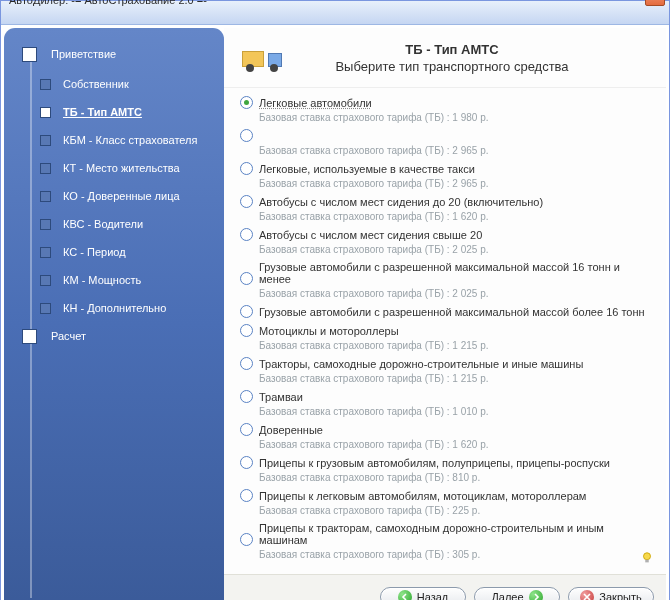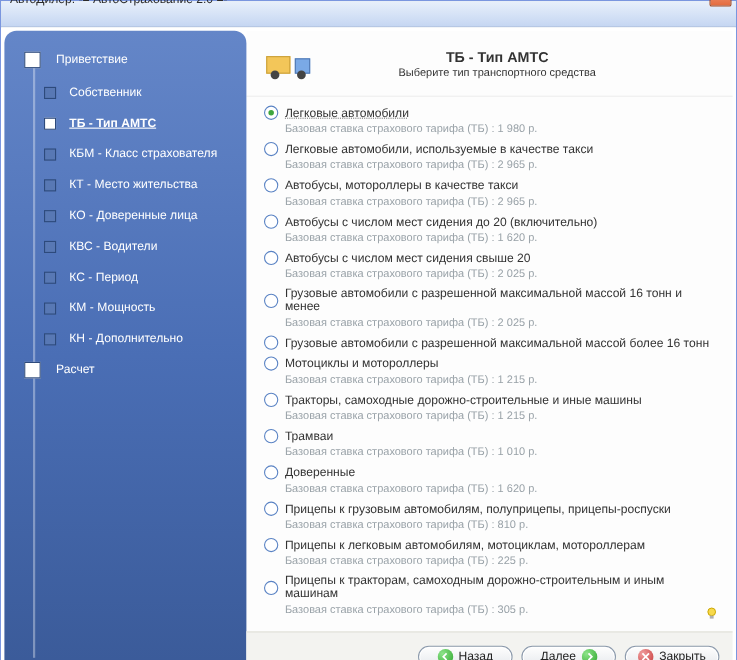--- a/index.html
+++ b/index.html
@@ -16,24 +16,24 @@
   .node { width: 15px; height: 15px; border: 1px solid #2d4a7c; background: #fff; margin-right: 14px; flex-shrink: 0; position: relative; }
   .node.small { width: 11px; height: 11px; background: #5878b4; border-color: #2d4a7c; margin-left: 18px; margin-right: 12px; }
   .node.small.active { background: #fff; }
   .side-item.active { font-weight: bold; }
   .side-item.active .label { text-decoration: underline; }
   .main { flex: 1; display: flex; flex-direction: column; background: #fdfdfd; }
   .header { height: 60px; display: flex; align-items: center; padding: 4px 16px; border-bottom: 1px solid #eee; }
   .header-icon { width: 44px; height: 44px; margin-right: 14px; display:flex; align-items:center; justify-content:center; }
   .header-text { flex: 1; text-align: center; padding-right: 44px; }
   .header-title { font-size: 13px; font-weight: bold; color: #333; }
-  .header-sub { font-size: 10px; color: #333; margin-top: 2px; }
+  .header-sub { font-size: 13px; color: #333; margin-top: 2px; }
   .options { flex: 1; overflow-y: auto; padding: 8px 12px 8px 16px; }
   .opt { margin-bottom: 6px; }
-  .opt-row { display: flex; align-items: center; cursor: pointer; }
+  .opt-row { display: flex; align-items: flex-end; cursor: pointer; }
   .radio { width: 13px; height: 13px; border: 1px solid #5a83c4; border-radius: 50%; margin-right: 6px; flex-shrink: 0; position: relative; background: #fff; }
   .radio.checked::after { content: ""; position: absolute; left: 3px; top: 3px; width: 5px; height: 5px; border-radius: 50%; background: #3fa63f; }
   .opt-label { color: #333; font-size: 11px; }
   .opt.selected .opt-label { text-decoration: underline dotted #888; }
   .opt-sub { color: #99a2a8; font-size: 10px; margin-left: 19px; margin-top: 3px; }
   .footer { height: 44px; background: #f3f3f0; border-top: 1px solid #e0e0d8; display: flex; align-items: center; justify-content: flex-end; padding: 0 12px; gap: 8px; position: relative; }
   .hint-bulb { position: absolute; left: auto; right: 12px; top: -24px; }
   .btn { height: 20px; min-width: 86px; padding: 0 10px; border: 1px solid #8c9aac; border-radius: 12px; background: linear-gradient(to bottom,#fefefe,#e6e9ed); display: flex; align-items: center; justify-content: center; gap: 5px; cursor: pointer; font-size: 11px; color: #222; box-shadow: inset 0 0 0 1px #fff; }
   .btn .circle { width: 14px; height: 14px; border-radius: 50%; display:flex; align-items:center; justify-content:center; color:#fff; font-size:10px; font-weight:bold;}
   .c-green { background: radial-gradient(circle at 30% 30%, #8de489, #2da52d); }
@@ -122,28 +122,27 @@
           <div class="opt selected">
             <div class="opt-row">
               <div class="radio checked"></div>
               <div class="opt-label">Легковые автомобили</div>
             </div>
             <div class="opt-sub">Базовая ставка страхового тарифа (ТБ) :  1 980 р.</div>
           </div>
           <div class="opt">
             <div class="opt-row">
               <div class="radio"></div>
-              <div class="opt-label">Легковые автомобили, используемые в качестве такси</div>
             </div>
             <div class="opt-sub">Базовая ставка страхового тарифа (ТБ) :  2 965 р.</div>
           </div>
           <div class="opt">
             <div class="opt-row">
               <div class="radio"></div>
-              <div class="opt-label">Автобусы, мотороллеры в качестве такси</div>
+              <div class="opt-label">Легковые, используемые в качестве такси</div>
             </div>
             <div class="opt-sub">Базовая ставка страхового тарифа (ТБ) :  2 965 р.</div>
           </div>
           <div class="opt">
             <div class="opt-row">
               <div class="radio"></div>
               <div class="opt-label">Автобусы с числом мест сидения до 20 (включительно)</div>
             </div>
             <div class="opt-sub">Базовая ставка страхового тарифа (ТБ) :  1 620 р.</div>
           </div>

